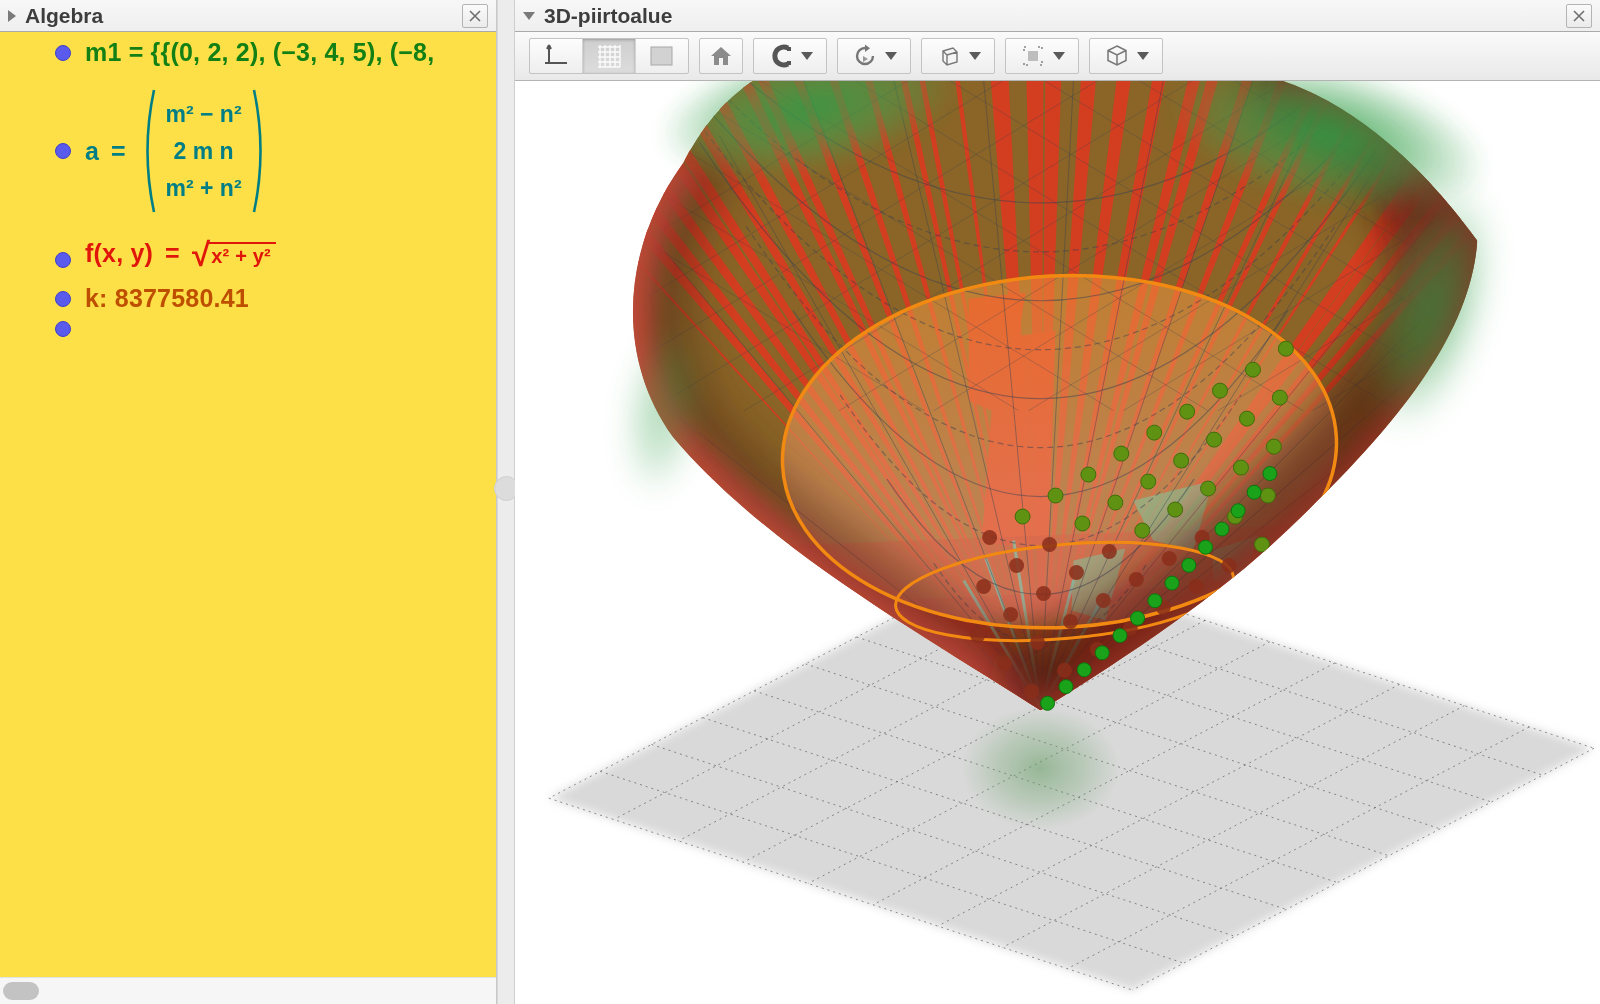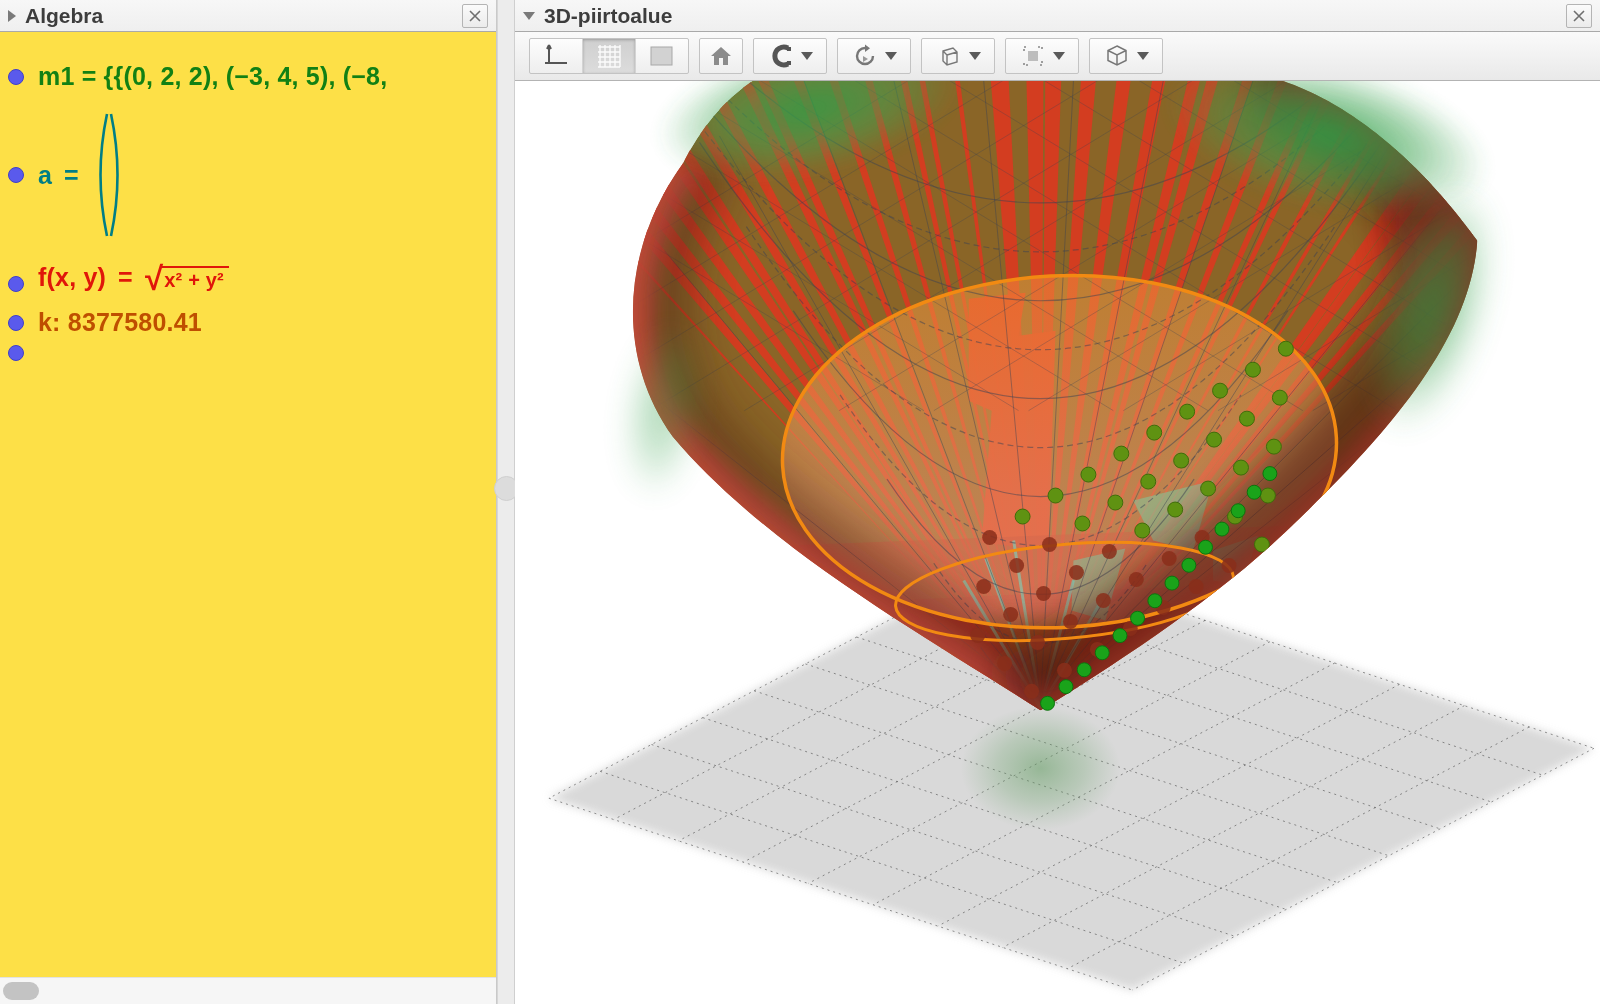--- a/index.html
+++ b/index.html
@@ -22,21 +22,21 @@
   .tri-right{width:0;height:0;border-top:6px solid transparent;border-bottom:6px solid transparent;
              border-left:8px solid #7a7a7a;}
   .tri-down{width:0;height:0;border-left:6px solid transparent;border-right:6px solid transparent;
             border-top:8px solid #7a7a7a;}
   .spacer{flex:1;}
   .close-btn{width:24px;height:22px;border:1px solid #b4b4b4;background:linear-gradient(#fbfbfb,#ebebeb);
              display:flex;align-items:center;justify-content:center;border-radius:2px;}
   .close-btn svg{display:block;}
 
   
-  .alg-content{flex:1;padding:24px 0 0 0;overflow:hidden;}
+  .alg-content{flex:1;padding:0 0 0 0;overflow:hidden;margin-left:47px;}
   .alg-row{display:flex;align-items:center;padding:2px 0 2px 8px;white-space:nowrap;}
   .marble{width:14px;height:14px;border-radius:50%;background:#5a5aec;border:1px solid #4040c8;
           margin-right:14px;flex:0 0 14px;}
   .alg-text{font-size:25px;font-weight:bold;letter-spacing:.2px;}
   .row-m1{margin-top:4px;}
   .row-vec{margin-top:16px;}
   .vec-wrap{display:flex;align-items:center;}
   .vec-lhs{font-size:25px;font-weight:bold;margin-right:12px;}
   .vec-eq{font-size:25px;font-weight:bold;margin-right:14px;}
   .vec-matrix{display:flex;align-items:center;}
@@ -99,20 +99,25 @@
 
       <div class="alg-row row-vec alg-item" style="color: rgb(0, 126, 134);">
         <span class="marble"></span>
         <span class="vec-wrap">
           <span class="vec-lhs">a</span>
           <span class="vec-eq">=</span>
           <span class="vec-matrix">
             <svg width="16" height="128" viewBox="0 0 16 128">
               <path d="M14,3 Q1,64 14,125" fill="none" stroke="currentColor" stroke-width="2.6"></path>
             </svg>
+            <span class="vec-col">
+              <span class="vec-cell">m² − n²</span>
+              <span class="vec-cell">2 m n</span>
+              <span class="vec-cell">m² + n²</span>
+            </span>
             <svg width="16" height="128" viewBox="0 0 16 128">
               <path d="M2,3 Q15,64 2,125" fill="none" stroke="currentColor" stroke-width="2.6"></path>
             </svg>
           </span>
         </span>
       </div>
 
       <div class="alg-row row-f alg-item" style="color: rgb(224, 22, 10); align-items: flex-end;">
         <span class="marble"></span>
         <span class="sqrt-wrap alg-text">

